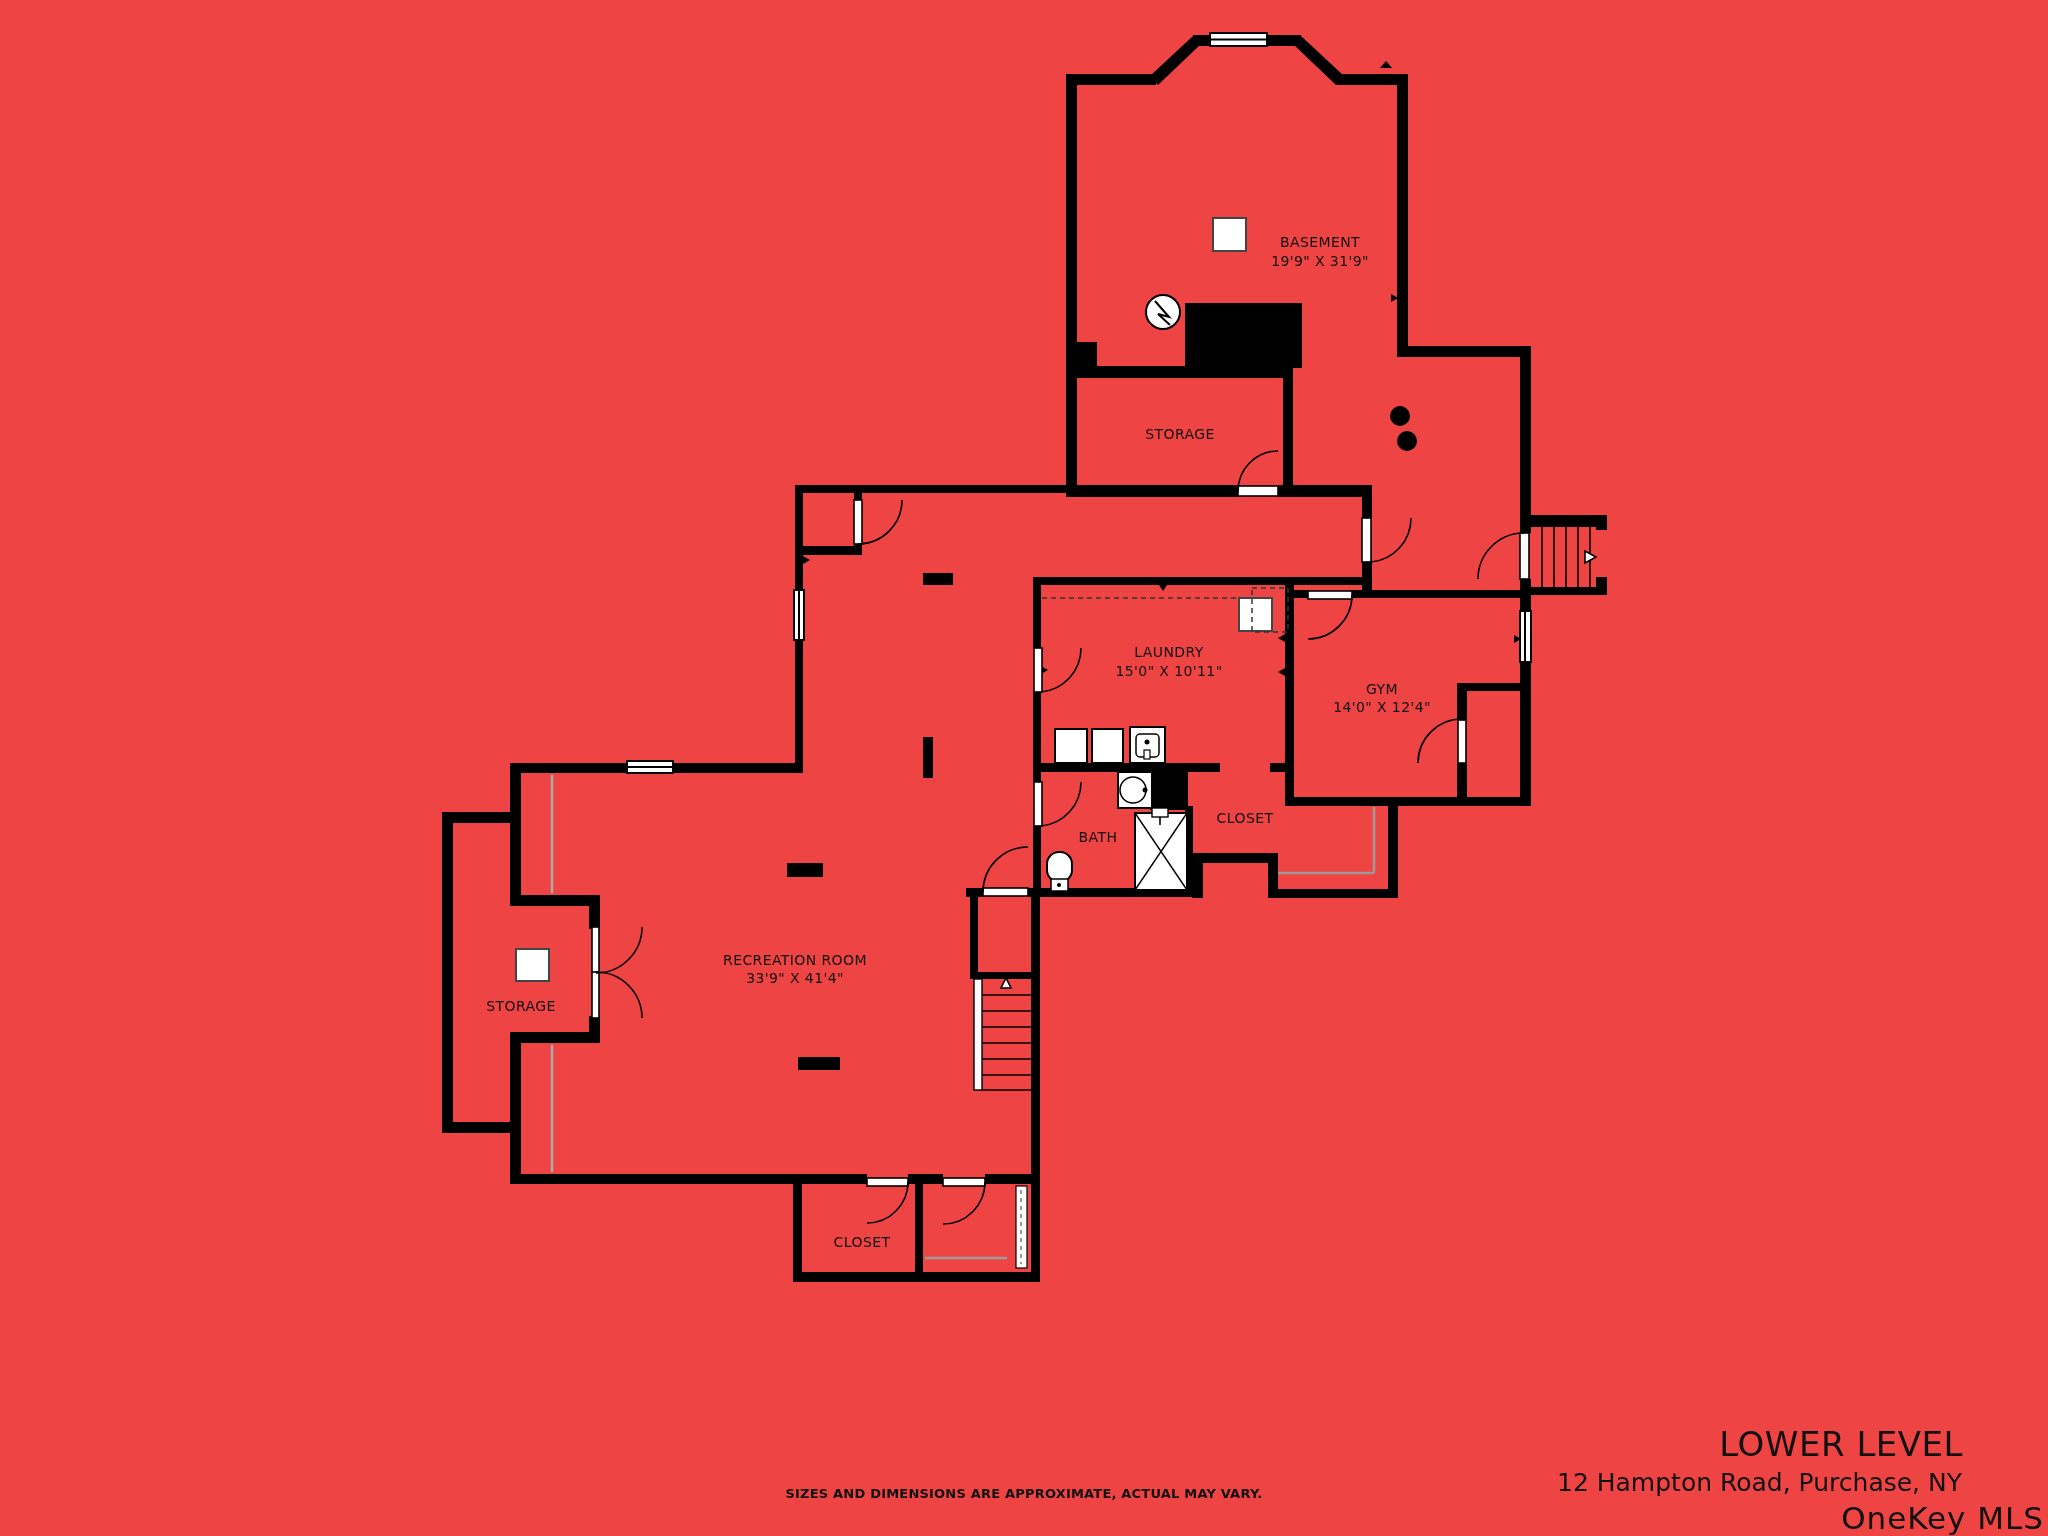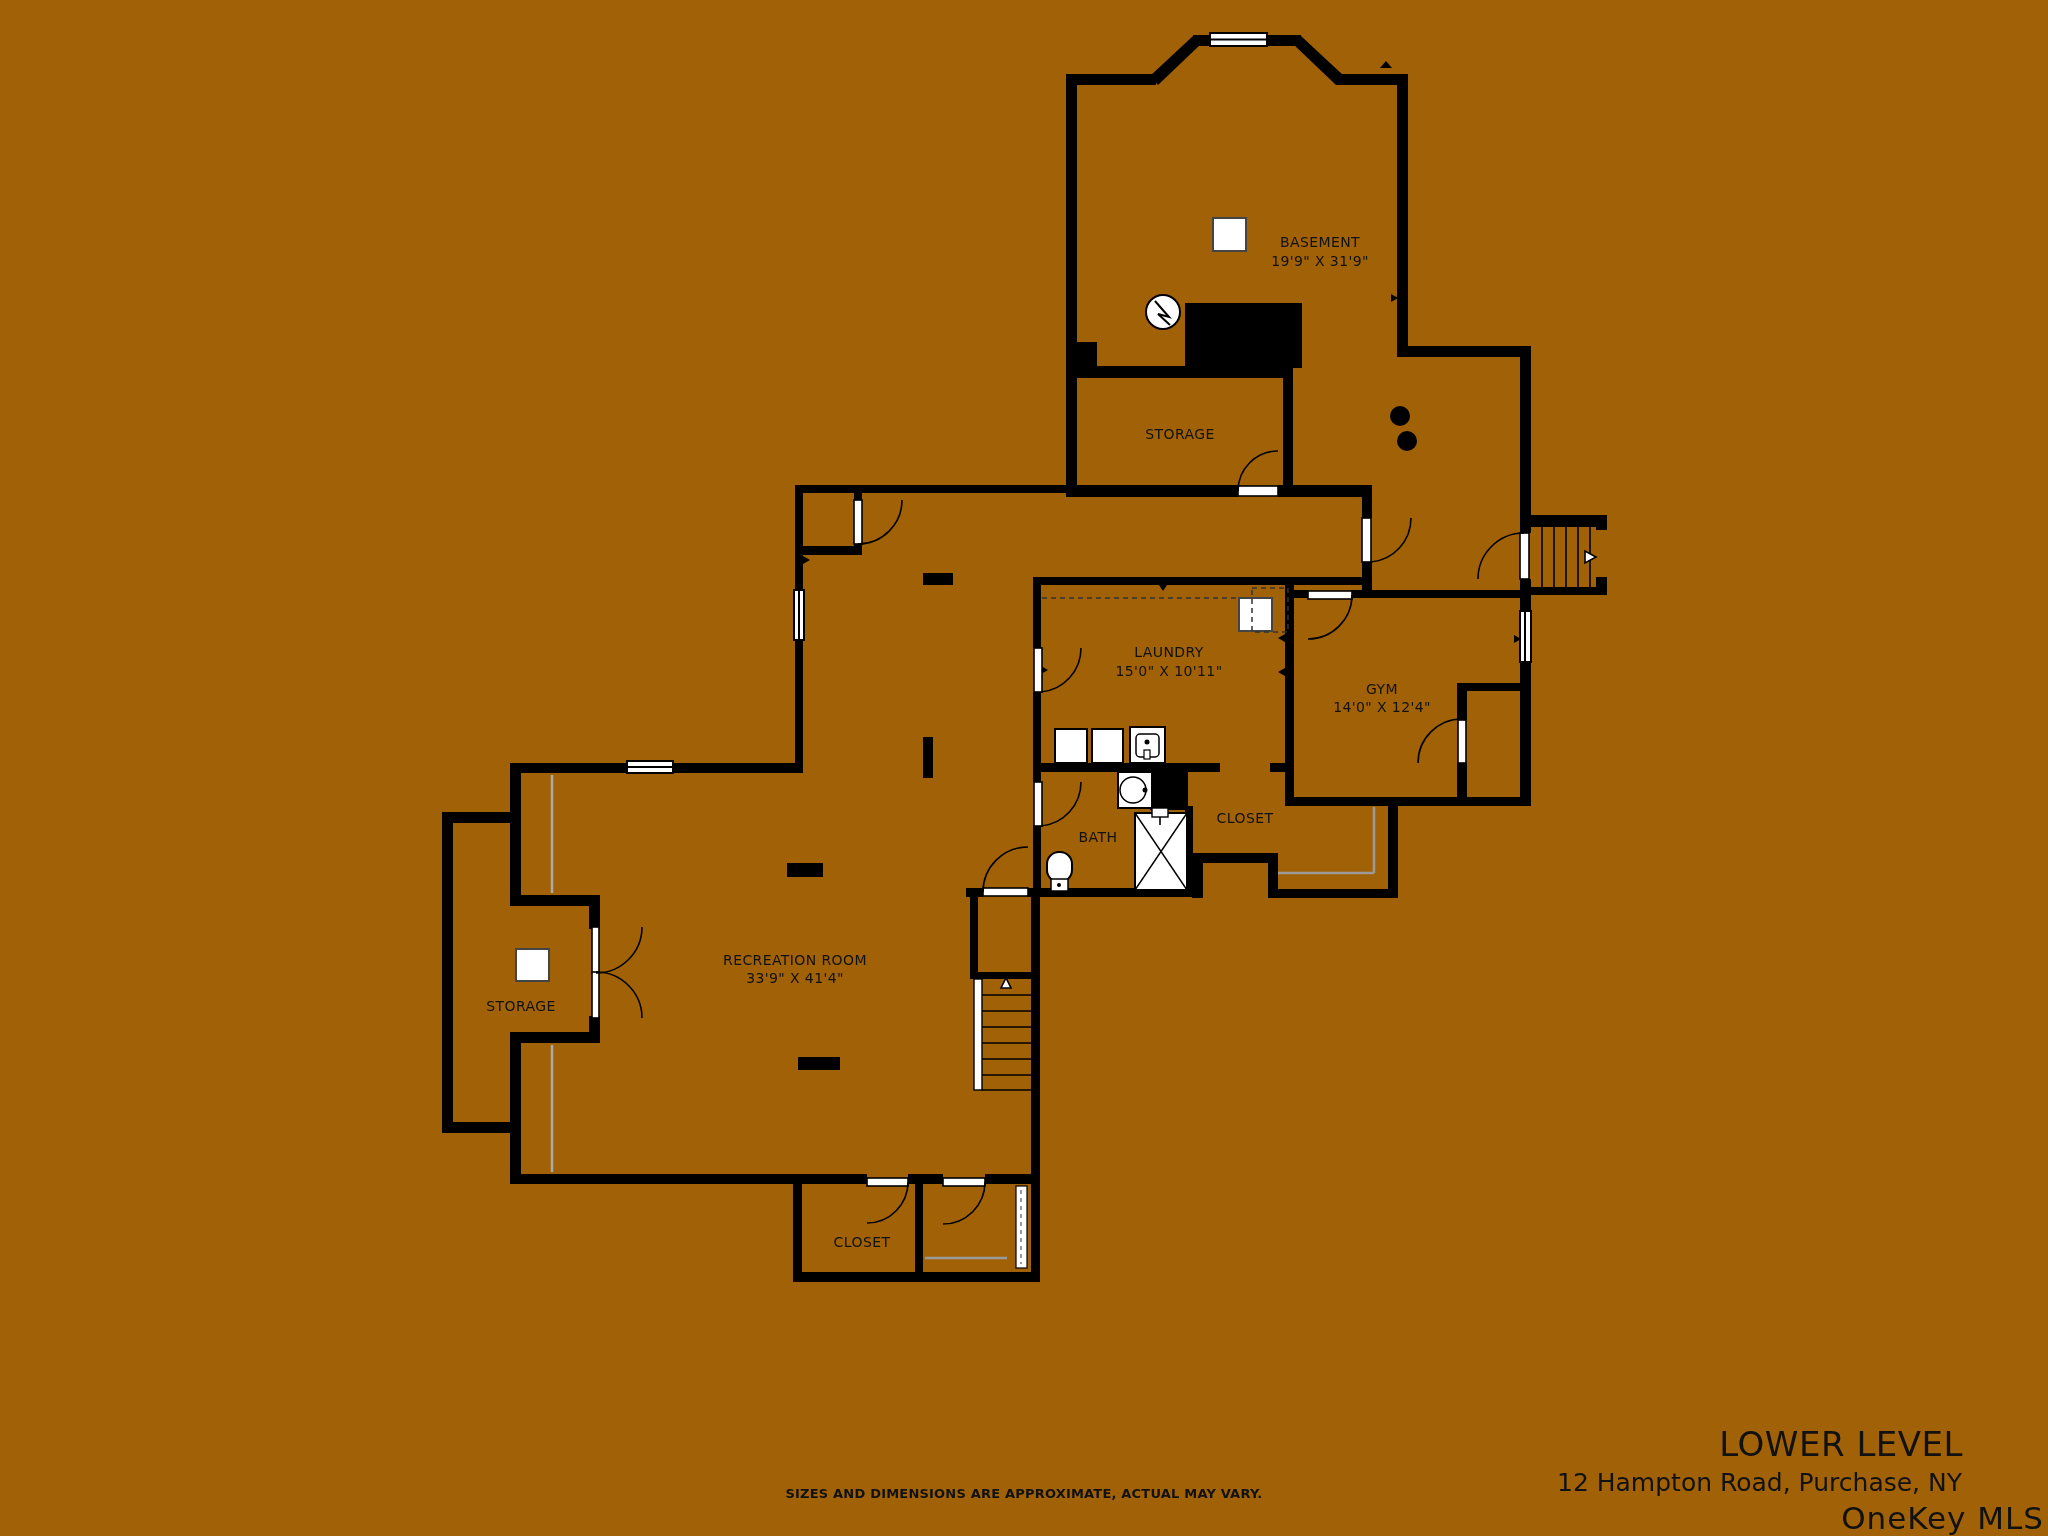--- a/index.html
+++ b/index.html
@@ -1,16 +1,16 @@
 <!DOCTYPE html>
 <html><head>
 <meta charset="utf-8">
 <style>
   html,body{margin:0;padding:0;background:#ffffff;}
-  .page{position:relative;width:2048px;height:1536px;background:#a16207;overflow:hidden;}
+  .page{position:relative;width:2048px;height:1536px;background:#ef4444;overflow:hidden;}
   svg{display:block;}
   text{font-family:"DejaVu Sans","Liberation Sans",sans-serif;fill:#111;}
   .room-label{font-size:14px;letter-spacing:.4px;}
   .disclaimer{font-size:13px;font-weight:bold;letter-spacing:.2px;}
   .plan-title{font-size:34px;letter-spacing:.5px;}
   .plan-address{font-size:25px;}
   .watermark{font-size:31px;letter-spacing:1px;}
 </style>
 </head>
 <body>

